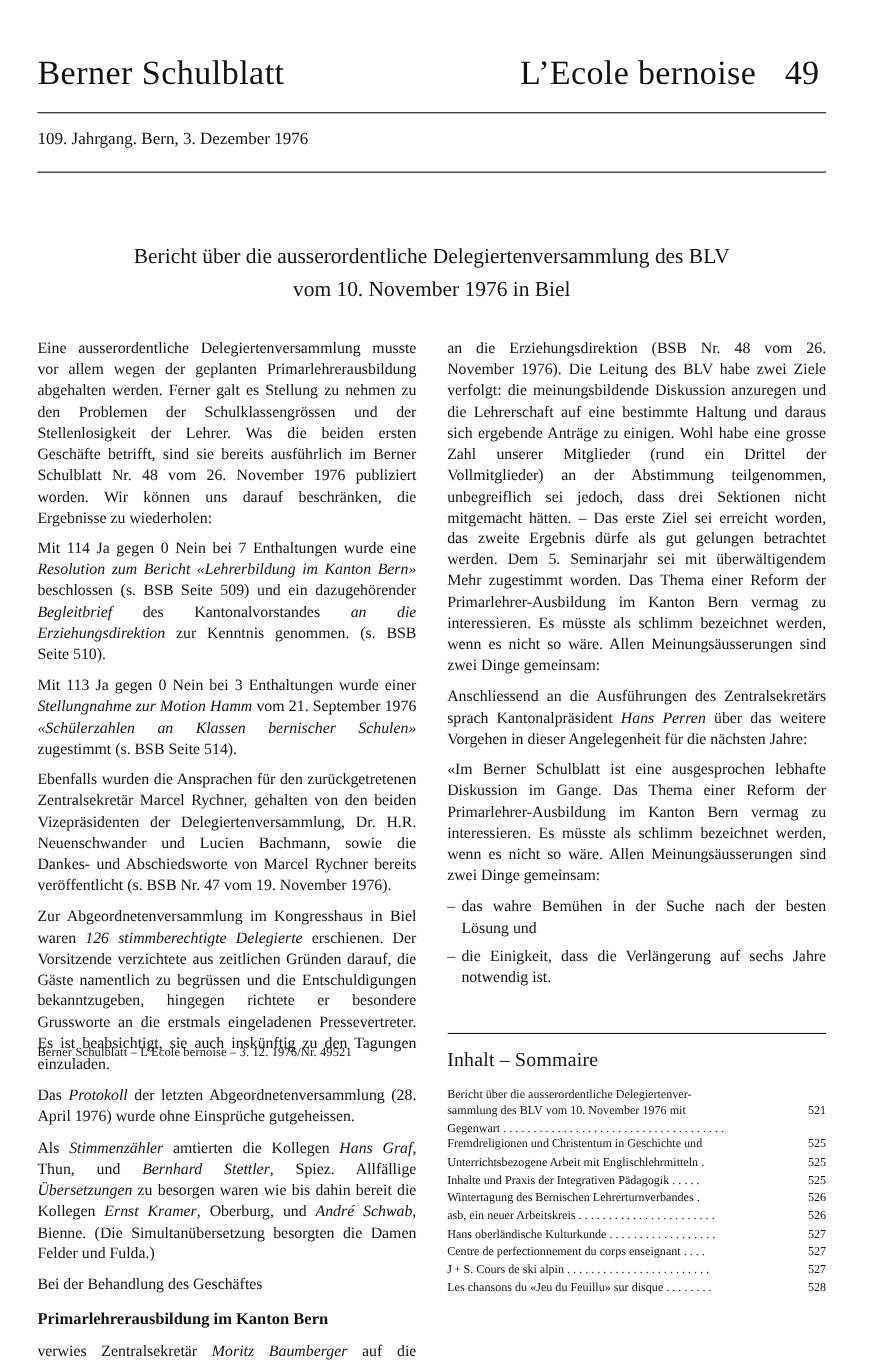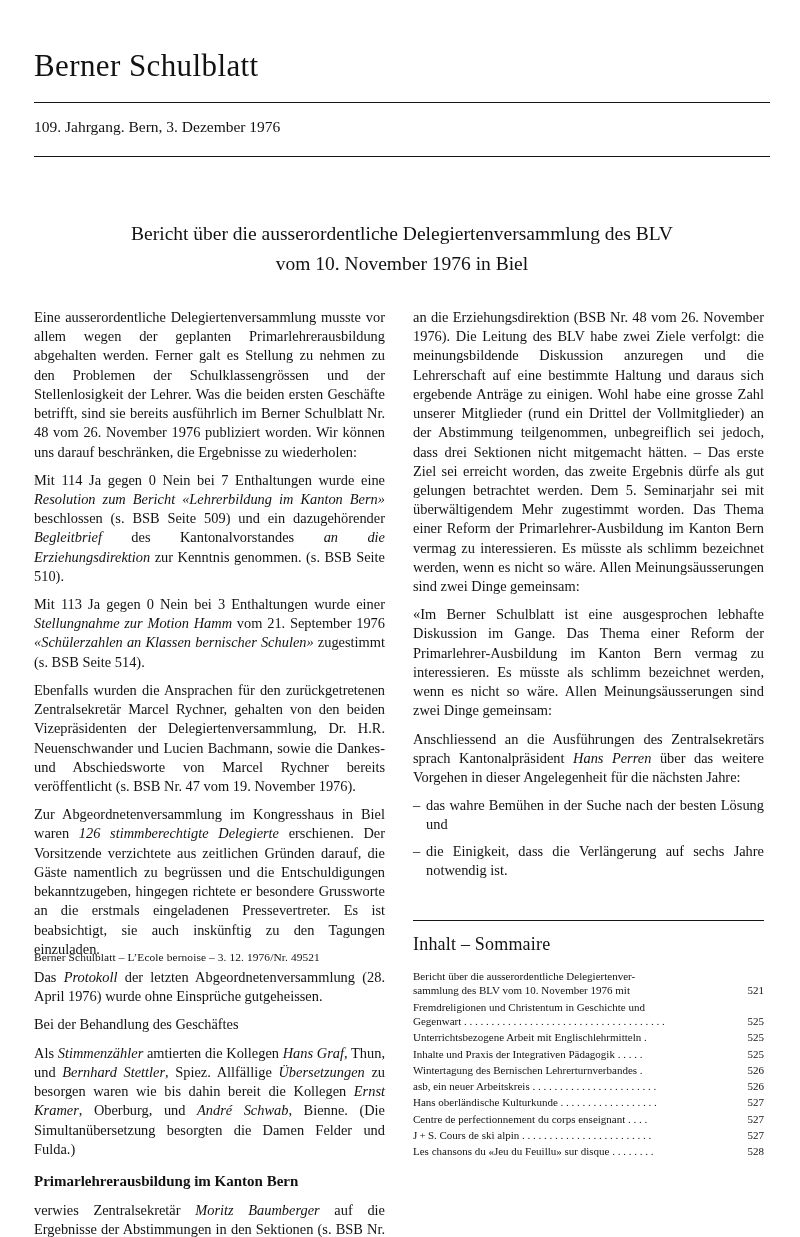--- a/index.html
+++ b/index.html
@@ -9,21 +9,21 @@
     background: #ffffff;
     font-family: "Liberation Serif", serif;
     color: #121212;
     -webkit-font-smoothing: antialiased;
   }
   .page {
     position: relative;
     width: 800px;
     height: 989px;
     box-sizing: border-box;
-    padding: 48px 30px 0 34px;
+    padding: 48px 49px 0 34px;
   }
 
   
   .masthead-row {
     display: flex;
     align-items: baseline;
     justify-content: space-between;
     padding: 0 0 0 0;
   }
   .title-de {
@@ -140,20 +140,24 @@
     letter-spacing: 0.1px;
   }
 </style>
 </head>
 <body>
 
 <div class="page">
 
   <div class="masthead-row">
     <div class="title-de">Berner Schulblatt</div>
+    <div class="title-right">
+      <div class="title-fr">L’Ecole bernoise</div>
+      <div class="issue-no">49</div>
+    </div>
   </div>
 
   <hr class="rule">
 
   <div class="subhead-row">
     <div class="subhead-col">
       <div>109. Jahrgang. Bern, 3. Dezember 1976</div>
     </div>
   </div>
 
@@ -166,30 +170,30 @@
 
   <div class="cols">
 
     <div class="col">
       <p>Eine ausserordentliche Delegiertenversammlung musste vor allem wegen der geplanten Primarlehrerausbildung abgehalten werden. Ferner galt es Stellung zu nehmen zu den Problemen der Schulklassengrössen und der Stellenlosigkeit der Lehrer. Was die beiden ersten Geschäfte betrifft, sind sie bereits ausführlich im Berner Schulblatt Nr. 48 vom 26. November 1976 publiziert worden. Wir können uns darauf beschränken, die Ergebnisse zu wiederholen:</p>
       <p>Mit 114 Ja gegen 0 Nein bei 7 Enthaltungen wurde eine <i>Resolution zum Bericht «Lehrerbildung im Kanton Bern»</i> beschlossen (s. BSB Seite 509) und ein dazugehörender <i>Begleitbrief</i> des Kantonalvorstandes <i>an die Erziehungsdirektion</i> zur Kenntnis genommen. (s. BSB Seite 510).</p>
       <p>Mit 113 Ja gegen 0 Nein bei 3 Enthaltungen wurde einer <i>Stellungnahme zur Motion Hamm</i> vom 21. September 1976 <i>«Schülerzahlen an Klassen bernischer Schulen»</i> zugestimmt (s. BSB Seite 514).</p>
       <p>Ebenfalls wurden die Ansprachen für den zurückgetretenen Zentralsekretär Marcel Rychner, gehalten von den beiden Vizepräsidenten der Delegiertenversammlung, Dr. H.R. Neuenschwander und Lucien Bachmann, sowie die Dankes- und Abschiedsworte von Marcel Rychner bereits veröffentlicht (s. BSB Nr. 47 vom 19. November 1976).</p>
       <p>Zur Abgeordnetenversammlung im Kongresshaus in Biel waren <i>126 stimmberechtigte Delegierte</i> erschienen. Der Vorsitzende verzichtete aus zeitlichen Gründen darauf, die Gäste namentlich zu begrüssen und die Entschuldigungen bekanntzugeben, hingegen richtete er besondere Grussworte an die erstmals eingeladenen Pressevertreter. Es ist beabsichtigt, sie auch inskünftig zu den Tagungen einzuladen.</p>
       <p>Das <i>Protokoll</i> der letzten Abgeordnetenversammlung (28. April 1976) wurde ohne Einsprüche gutgeheissen.</p>
+      <p>Als <i>Stimmenzähler</i> amtierten die Kollegen <i>Hans Graf</i>, Thun, und <i>Bernhard Stettler</i>, Spiez. Allfällige <i>Übersetzungen</i> zu besorgen waren wie bis dahin bereit die Kollegen <i>Ernst Kramer</i>, Oberburg, und <i>André Schwab</i>, Bienne. (Die Simultanübersetzung besorgten die Damen Felder und Fulda.)</p>
       <p>Bei der Behandlung des Geschäftes</p>
-      <p>Als <i>Stimmenzähler</i> amtierten die Kollegen <i>Hans Graf</i>, Thun, und <i>Bernhard Stettler</i>, Spiez. Allfällige <i>Übersetzungen</i> zu besorgen waren wie bis dahin bereit die Kollegen <i>Ernst Kramer</i>, Oberburg, und <i>André Schwab</i>, Bienne. (Die Simultanübersetzung besorgten die Damen Felder und Fulda.)</p>
       <h3 class="bold-sub">Primarlehrerausbildung im Kanton Bern</h3>
       <p>verwies Zentralsekretär <i>Moritz Baumberger</i> auf die Ergebnisse der Abstimmungen in den Sektionen (s. BSB Nr. 45 vom 5. November 1976) und den Entwurf des Briefes</p>
     </div>
 
     <div class="col">
       <p>an die Erziehungsdirektion (BSB Nr. 48 vom 26. November 1976). Die Leitung des BLV habe zwei Ziele verfolgt: die meinungsbildende Diskussion anzuregen und die Lehrerschaft auf eine bestimmte Haltung und daraus sich ergebende Anträge zu einigen. Wohl habe eine grosse Zahl unserer Mitglieder (rund ein Drittel der Vollmitglieder) an der Abstimmung teilgenommen, unbegreiflich sei jedoch, dass drei Sektionen nicht mitgemacht hätten. – Das erste Ziel sei erreicht worden, das zweite Ergebnis dürfe als gut gelungen betrachtet werden. Dem 5. Seminarjahr sei mit überwältigendem Mehr zugestimmt worden. Das Thema einer Reform der Primarlehrer-Ausbildung im Kanton Bern vermag zu interessieren. Es müsste als schlimm bezeichnet werden, wenn es nicht so wäre. Allen Meinungsäusserungen sind zwei Dinge gemeinsam:</p>
+      <p>Anschliessend an die Ausführungen des Zentralsekretärs sprach Kantonalpräsident <i>Hans Perren</i> über das weitere Vorgehen in dieser Angelegenheit für die nächsten Jahre:</p>
       <p>«Im Berner Schulblatt ist eine ausgesprochen lebhafte Diskussion im Gange. Das Thema einer Reform der Primarlehrer-Ausbildung im Kanton Bern vermag zu interessieren. Es müsste als schlimm bezeichnet werden, wenn es nicht so wäre. Allen Meinungsäusserungen sind zwei Dinge gemeinsam:</p>
-      <p>Anschliessend an die Ausführungen des Zentralsekretärs sprach Kantonalpräsident <i>Hans Perren</i> über das weitere Vorgehen in dieser Angelegenheit für die nächsten Jahre:</p>
       <div class="dash-list">
         <div class="dash-item">
           <span class="d">–</span>
           <span class="t">das wahre Bemühen in der Suche nach der besten Lösung und</span>
         </div>
         <div class="dash-item">
           <span class="d">–</span>
           <span class="t">die Einigkeit, dass die Verlängerung auf sechs Jahre notwendig ist.</span>
         </div>
       </div>
@@ -199,22 +203,22 @@
         <div id="toc">
             <div class="toc-entry multiline">
               <div class="txt">
                 <span class="l">Bericht über die ausserordentliche Delegiertenver-</span>
                 <span class="l">sammlung des BLV vom 10. November 1976 mit</span>
               </div>
               <div class="pg">521</div>
             </div>
             <div class="toc-entry multiline">
               <div class="txt">
+                <span class="l">Gegenwart . . . . . . . . . . . . . . . . . . . . . . . . . . . . . . . . . . . . .</span>
                 <span class="l">Fremdreligionen und Christentum in Geschichte und</span>
-                <span class="l">Gegenwart . . . . . . . . . . . . . . . . . . . . . . . . . . . . . . . . . . . . .</span>
               </div>
               <div class="pg">525</div>
             </div>
             <div class="toc-entry">
               <div class="txt">
                 <span class="l">Unterrichtsbezogene Arbeit mit Englischlehrmitteln .</span>
               </div>
               <div class="pg">525</div>
             </div>
             <div class="toc-entry">

